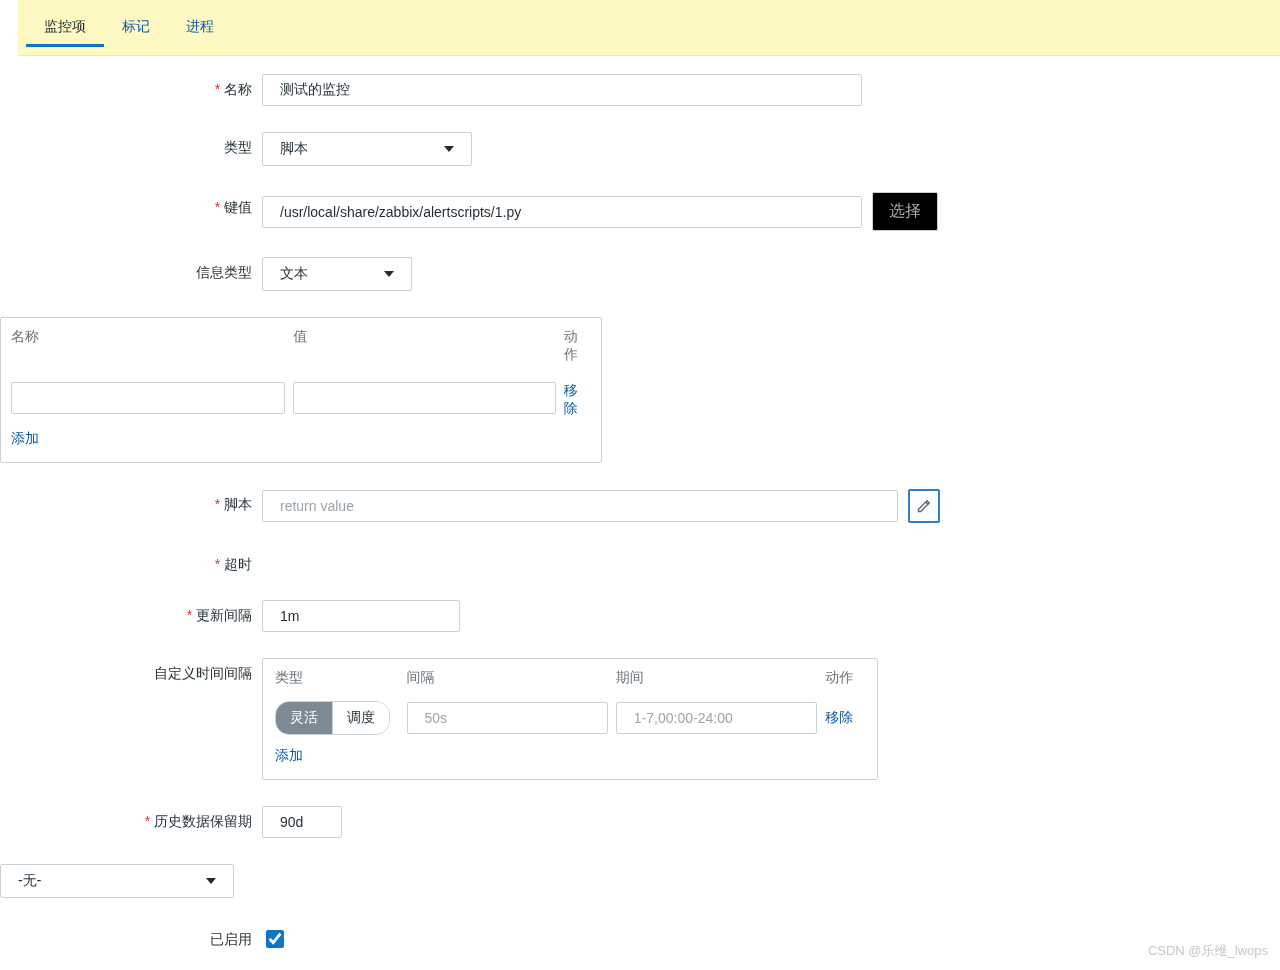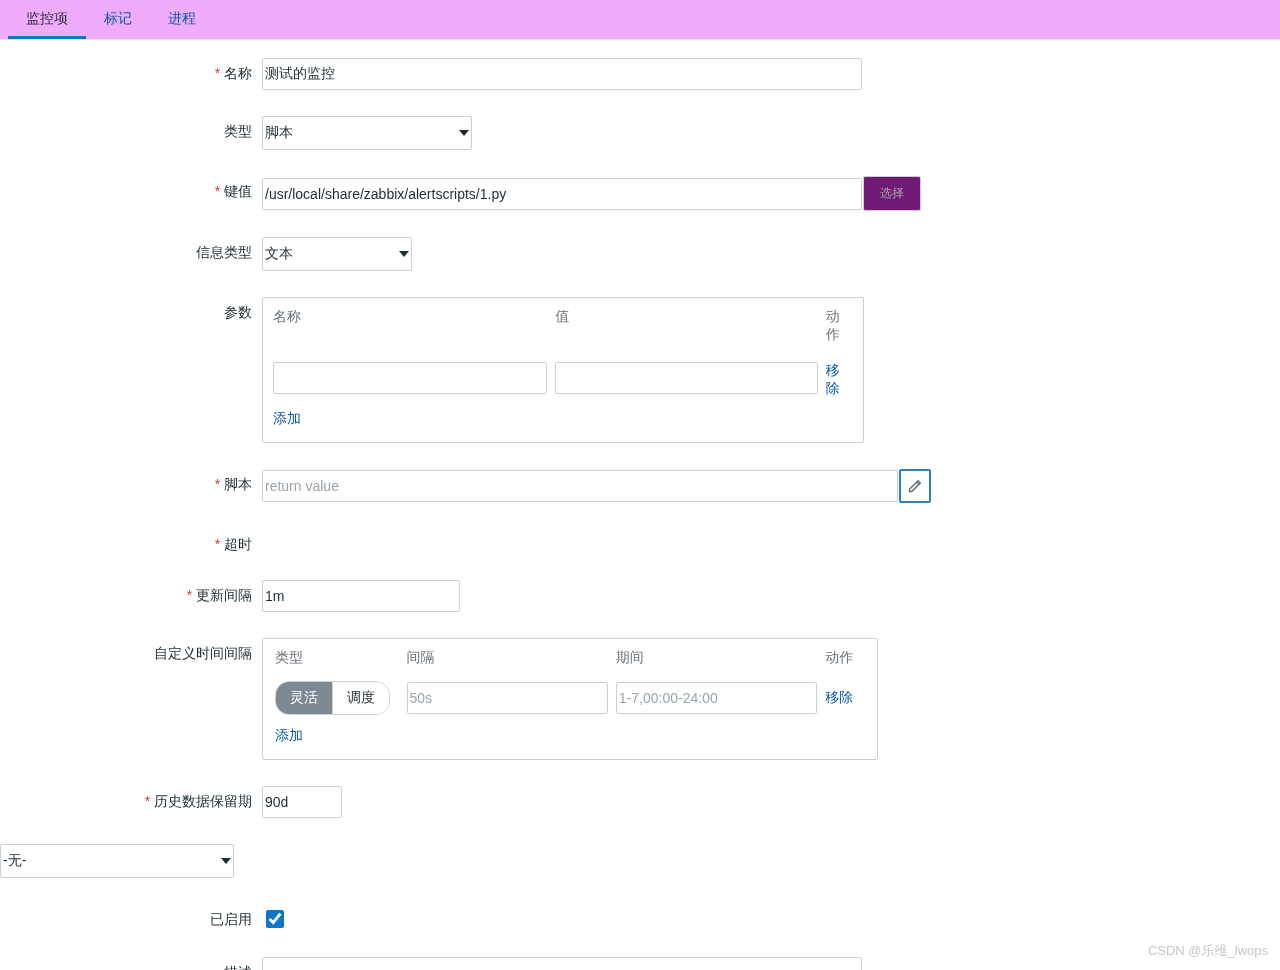--- a/index.html
+++ b/index.html
@@ -6,22 +6,23 @@
   body {
     margin: 0;
     font-family: Arial, "Microsoft YaHei", sans-serif;
     font-size: 14px;
     color: #1f2c33;
     background: #ffffff;
   }
   .tabs {
     display: flex;
     border-bottom: 1px solid #dfe4e7;
-    background: #f0abfc;
-    padding: 0 8px;
+    background: #fef9c3;
+    padding: 8px 8px;
+    margin-left: 18px;
   }
   .tabs .tab {
     padding: 10px 18px 8px;
     color: #0d5aa7;
     cursor: pointer;
   }
   .tabs .tab.active {
     color: #1f2c33;
     border-bottom: 3px solid #0e76c8;
     font-weight: 500;
@@ -48,21 +49,21 @@
   }
   .field {
     flex: 1;
     display: flex;
     flex-direction: column;
     gap: 4px;
   }
   input[type=text], textarea, .selectbox {
     border: 1px solid #c9d1d6;
     border-radius: 2px;
-    padding: 7px 2px;
+    padding: 7px 17px;
     font-size: 14px;
     font-family: inherit;
     color: #1f2c33;
     background: #fff;
   }
   input[type=text]::placeholder, textarea::placeholder { color: #9ba4aa; }
   .selectbox {
     display: flex;
     justify-content: space-between;
     align-items: center;
@@ -77,28 +78,28 @@
     margin-left: 8px;
   }
   .w600 { width: 600px; }
   .w210 { width: 210px; }
   .w150 { width: 150px; }
   .w198 { width: 198px; }
   .w234 { width: 234px; }
   .inline {
     display: flex;
     align-items: center;
-    gap: 1px;
+    gap: 10px;
   }
   .btn {
     border: 1px solid #c9d1d6;
-    background: #701a75;
+    background: #000000;
     color: #595f64;
     padding: 8px 16px;
-    font-size: 12px;
+    font-size: 16px;
     border-radius: 2px;
     cursor: pointer;
   }
   .btn[disabled] {
     color: #a3abb0;
     cursor: not-allowed;
   }
   .iconbtn {
     width: 32px; height: 34px;
     display: flex; align-items: center; justify-content: center;
@@ -221,21 +222,20 @@
     <div class="lbl">信息类型</div>
     <div class="field">
       <div class="selectbox w150">
         <span>文本</span>
         <span class="chevron"></span>
       </div>
     </div>
   </div>
 
   <div class="row">
-    <div class="lbl">参数</div>
     <div class="field">
       <div class="params-box">
         <table>
           <thead>
             <tr>
               <th style="width:48%">名称</th>
               <th style="width:46%">值</th>
               <th style="width:6%">动作</th>
             </tr>
           </thead>

